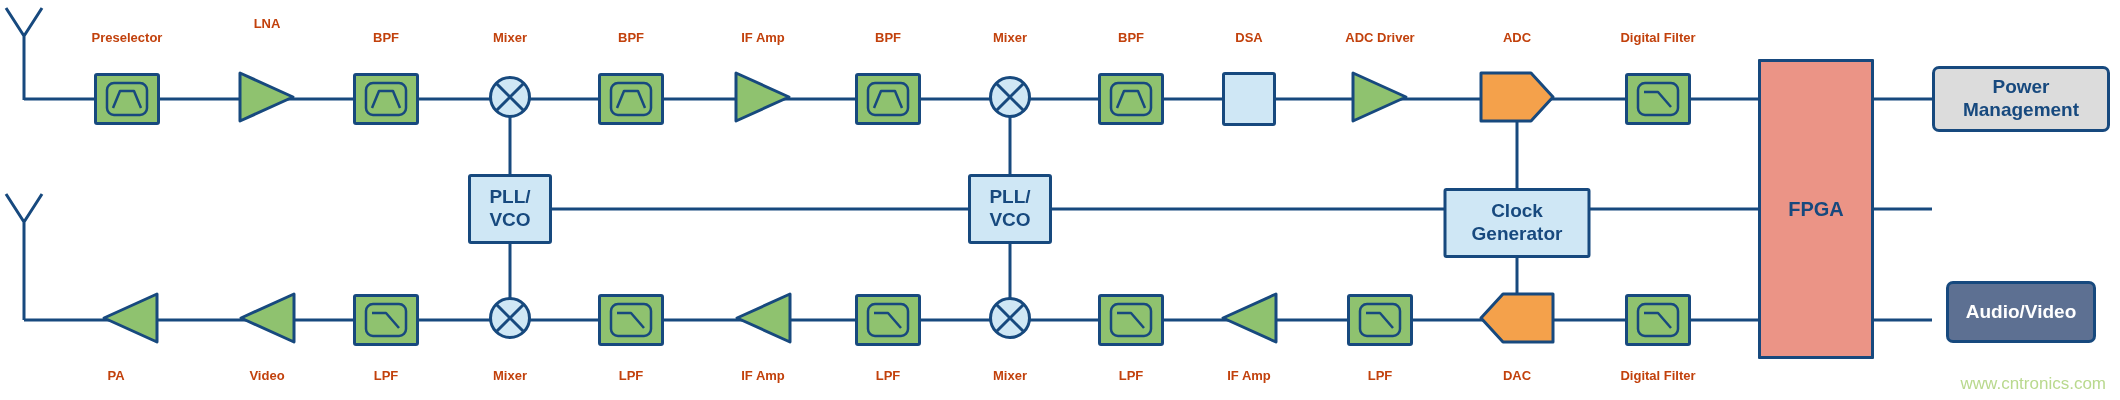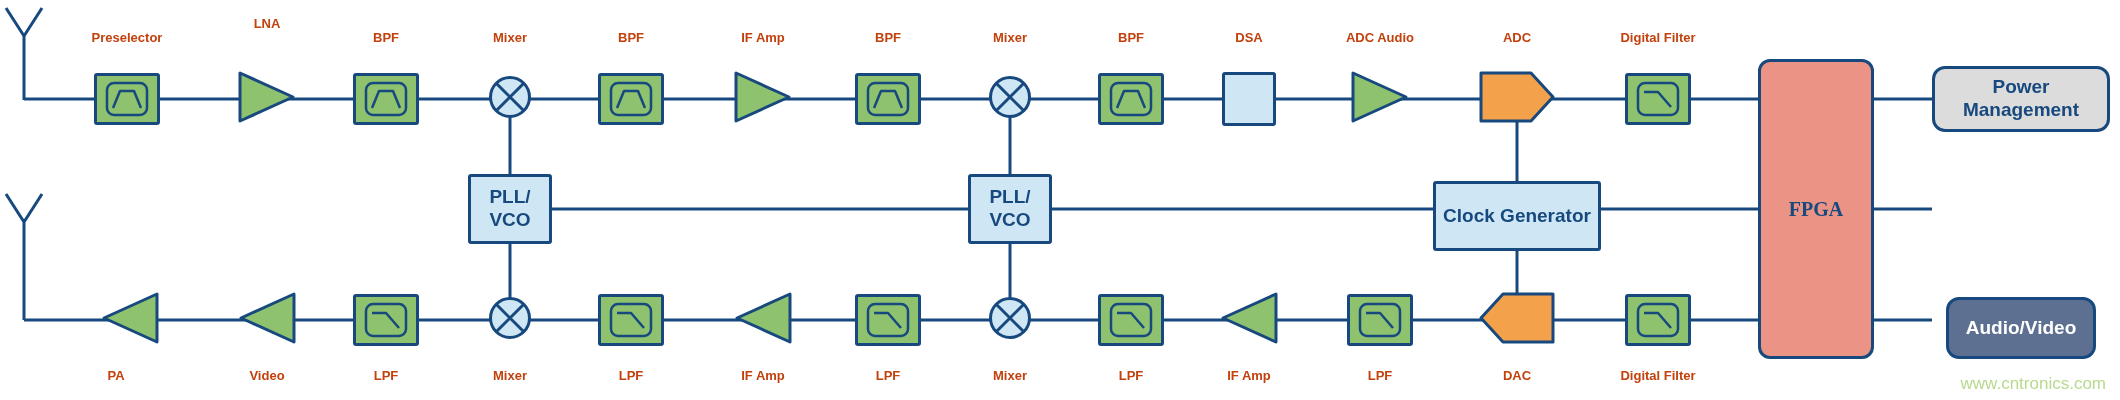--- a/index.html
+++ b/index.html
@@ -29,26 +29,26 @@
     width: 54px; height: 54px; background: #cfe7f5;
     border: 3px solid #17497e; border-radius: 3px;
   }
   .bluebox {
     background: #cfe7f5; border: 3px solid #17497e; border-radius: 3px;
     color: #17497e; font-weight: bold; font-size: 19px; line-height: 1.2;
     display: flex; align-items: center; justify-content: center;
     text-align: center; padding: 2px;
   }
   .fpga {
-    background: #eb9486; border: 3px solid #17497e; border-radius: 12px;
+    background: #eb9486; border: 3px solid #17497e; border-radius: 1px;
     color: #17497e; font-weight: bold; font-size: 20px;
-    display: flex; align-items: center; justify-content: center; font-family: Liberation Serif, serif;
+    display: flex; align-items: center; justify-content: center;
   }
   .endbox {
-    border: 3px solid #17497e; border-radius: 13px;
+    border: 3px solid #17497e; border-radius: 7px;
     color: #17497e; font-weight: bold; font-size: 19px; line-height: 1.2;
     display: flex; align-items: center; justify-content: center;
     text-align: center; padding: 0 20px;
   }
   .endbox.gray   { background: #dcdcdc; }
   .endbox.purple { background: #c89fd4; }
   .endbox.dark   { background: #5d7092; color: #ffffff; }
   .watermark {
     position: absolute; right: 14px; bottom: 6px; z-index: 3;
     color: #b9d98e; font-size: 17px;
@@ -83,21 +83,21 @@
   <div class="lbl" style="left:127px;top:30px">Preselector</div>
   <div class="lbl" style="left:267px;top:16px">LNA</div>
   <div class="lbl" style="left:386px;top:30px">BPF</div>
   <div class="lbl" style="left:510px;top:30px">Mixer</div>
   <div class="lbl" style="left:631px;top:30px">BPF</div>
   <div class="lbl" style="left:763px;top:30px">IF Amp</div>
   <div class="lbl" style="left:888px;top:30px">BPF</div>
   <div class="lbl" style="left:1010px;top:30px">Mixer</div>
   <div class="lbl" style="left:1131px;top:30px">BPF</div>
   <div class="lbl" style="left:1249px;top:30px">DSA</div>
-  <div class="lbl" style="left:1380px;top:30px">ADC Audio</div>
+  <div class="lbl" style="left:1380px;top:30px">ADC Driver</div>
   <div class="lbl" style="left:1517px;top:30px">ADC</div>
   <div class="lbl" style="left:1658px;top:30px">Digital Filter</div>
 
   <div class="cc filt" style="left:127px;top:99px">
     <svg width="44" height="36">
       <rect x="2" y="2" width="40" height="32" rx="7" fill="none" stroke="#17497e" stroke-width="2.5"></rect>
       <path d="M8,27 L15,10 H29 L36,27" fill="none" stroke="#17497e" stroke-width="2.5" stroke-linejoin="round"></path>
     </svg>
   </div>
 
@@ -171,26 +171,26 @@
 
   <div class="cc filt" style="left:1658px;top:99px">
     <svg width="44" height="36">
       <rect x="2" y="2" width="40" height="32" rx="7" fill="none" stroke="#17497e" stroke-width="2.5"></rect>
       <path d="M8,11 H22 L35,26" fill="none" stroke="#17497e" stroke-width="2.5" stroke-linejoin="round"></path>
     </svg>
   </div>
 
   <div class="cc bluebox" style="left:510px;top:209px;width:84px;height:70px">PLL/ VCO</div>
   <div class="cc bluebox" style="left:1010px;top:209px;width:84px;height:70px">PLL/ VCO</div>
-  <div class="cc bluebox" style="left:1517px;top:216px;width:168px;height:70px">Clock Generator</div>
+  <div class="cc bluebox" style="left:1517px;top:223px;width:147px;height:70px">Clock Generator</div>
 
   <div class="cc fpga" style="left:1816px;top:209px;width:116px;height:300px">FPGA</div>
 
   <div class="cc endbox gray" style="left:2021px;top:99px;width:178px;height:66px">Power Management</div>
-  <div class="cc endbox dark" style="left:2021px;top:328px;width:150px;height:62px">Audio/Video</div>
+  <div class="cc endbox dark" style="left:2021px;top:312px;width:150px;height:62px">Audio/Video</div>
 
   <div class="cc" style="left:130px;top:320px">
     <svg width="60" height="56">
       <polygon points="57,4 4,28 57,52" fill="#8fc26f" stroke="#17497e" stroke-width="3" stroke-linejoin="round"></polygon>
     </svg>
   </div>
 
   <div class="cc" style="left:267px;top:320px">
     <svg width="60" height="56">
       <polygon points="57,4 4,28 57,52" fill="#8fc26f" stroke="#17497e" stroke-width="3" stroke-linejoin="round"></polygon>

